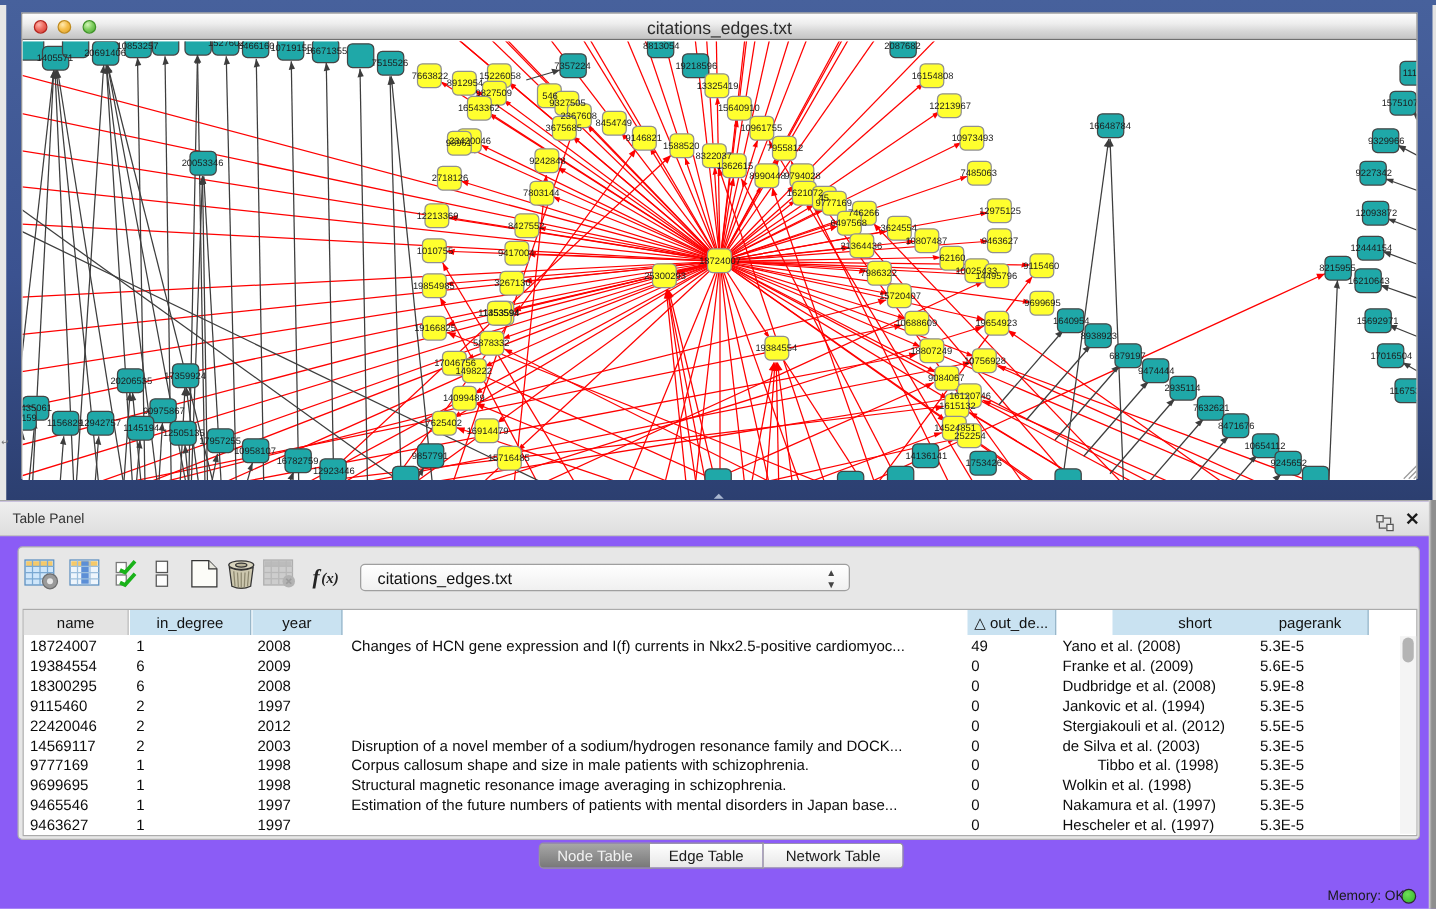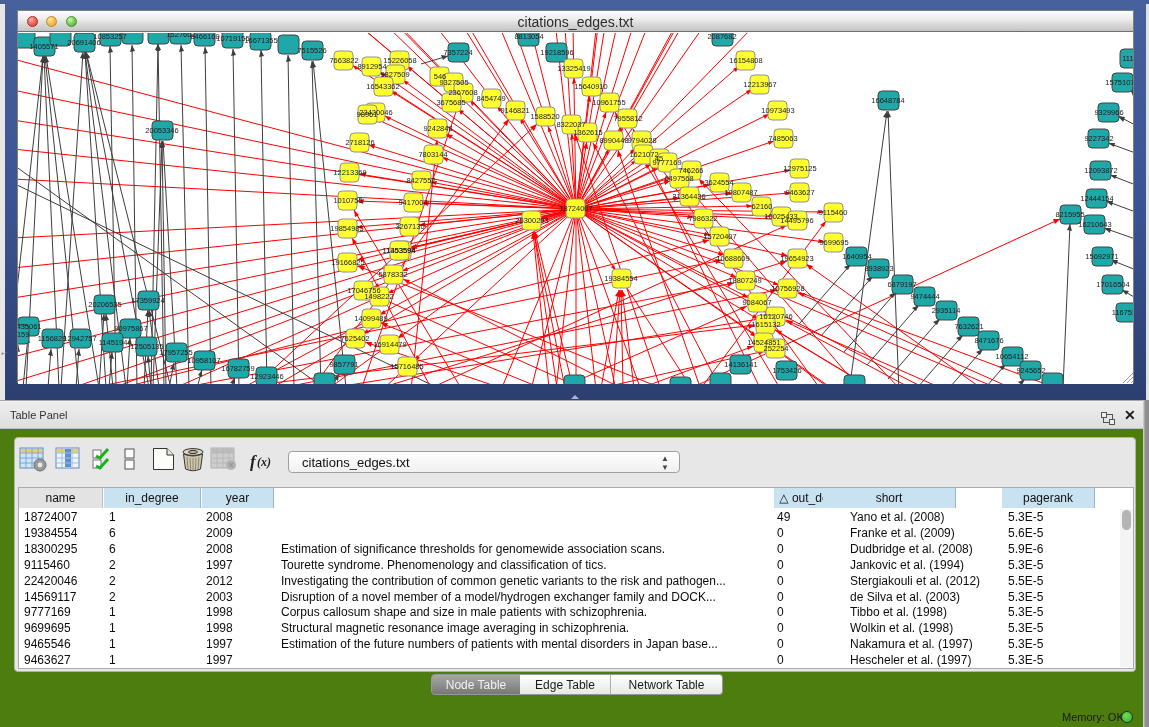--- a/index.html
+++ b/index.html
@@ -8,21 +8,21 @@
 #frame{position:absolute;left:17px;top:10px;width:1117px;height:373px;border:1px solid #808080;background:#fff}
 #titlebar{position:absolute;left:0;top:0;width:100%;height:21px;background:linear-gradient(#fdfdfd 0%,#ededed 40%,#d6d6d6 70%,#c4c4c4 100%);border-bottom:1px solid #6f6f6f}
 #title{position:absolute;left:0;right:0;top:3px;text-align:center;font-size:14px;color:#2c2c2c}
 .tl{position:absolute;top:5px;width:11px;height:11px;border-radius:50%}
 #tlr{left:9px;background:radial-gradient(circle at 35% 30%,#ffb3ab,#ee6e62 45%,#d0342c 100%);border:1px solid #b5241e}
 #tly{left:28px;background:radial-gradient(circle at 35% 30%,#ffe9b0,#f6c04f 45%,#dd9f23 100%);border:1px solid #c08b1d}
 #tlg{left:48px;background:radial-gradient(circle at 35% 30%,#d2f5b8,#82cf62 45%,#47a62f 100%);border:1px solid #3f9427}
 #canvas{position:absolute;left:0;top:22px;width:1115px;height:351px;background:#fff;overflow:hidden}
 #graph{position:absolute;left:0;top:0}
 #splitgrab{position:absolute;left:571px;top:395px;width:0;height:0;border-left:4px solid transparent;border-right:4px solid transparent;border-bottom:4px solid #aab7d0}
-#panel{position:absolute;left:0;top:400px;width:1149px;height:327px;background:#4d7c0f}
+#panel{position:absolute;left:0;top:400px;width:1149px;height:327px;background:#8b5cf6}
 #phead{position:absolute;left:0;top:0;width:1144px;height:29px;background:linear-gradient(#efefef,#dedede);border-top:1px solid #a9a9a9;border-bottom:1px solid #c2c2c2}
 #phead .t{position:absolute;left:10px;top:8px;font-size:11px;color:#333}
 #floatico{position:absolute;left:1103px;top:13px;width:10px;height:9px;border:1px solid #555}
 #floatico:before{content:"";position:absolute;left:-3px;top:-3px;width:4px;height:4px;border:1px solid #555;background:#eee}
 #floatico:after{content:"";position:absolute;right:-3px;bottom:-3px;width:4px;height:4px;border:1px solid #555;background:#eee}
 #xico{position:absolute;left:1124px;top:6px;font-size:14px;font-weight:bold;color:#1a1a1a}
 #container{position:absolute;left:14px;top:37px;width:1122px;height:235px;border:1px solid #b2b2b2;border-radius:4px;background:#e7e7e7}
 #toolbar{position:absolute;left:0;top:8px;height:30px}
 #dropdown{position:absolute;left:273px;top:13px;width:392px;height:22px;background:linear-gradient(#ffffff,#f0f0f0);border:1px solid #9f9f9f;border-radius:4px}
 #dropdown .t{position:absolute;left:13px;top:3px;font-size:13px;color:#111}
@@ -802,81 +802,79 @@
         </svg></div>
     <div id="dropdown">
         <span class="t">citations_edges.txt</span>
         <span class="arr">▲<br>▼</span>
       </div>
     <div id="tablewrap">
       <div class="hcell" style="left:0;width:84px;background:#e3e3e3;border-right:1px solid #bdbdbd">name</div>
       <div class="hcell" style="left:85px;width:97px">in_degree</div>
       <div class="hcell" style="left:183px;width:72px">year</div>
       <div class="hcell" style="left:755px;width:71px">△ out_de...</div>
-      <div class="hcell" style="left:804px;width:133px">short</div>
+      <div class="hcell" style="left:871px;width:133px">short</div>
       <div class="hcell" style="left:983px;width:93px">pagerank</div>
 <div class="row" style="top:22px">
           <span style="left:5px">18724007</span>
           <span style="left:90px">1</span>
           <span style="left:187px">2008</span>
+          <span style="left:262px">Changes of HCN gene expression and I(f) currents in Nkx2.5-positive cardiomyoc...</span>
           <span style="left:758px">49</span>
           <span style="left:831px">Yano et al. (2008)</span>
           <span style="left:989px">5.3E-5</span>
         </div>
 <div class="row" style="top:38px">
           <span style="left:5px">19384554</span>
           <span style="left:90px">6</span>
           <span style="left:187px">2009</span>
           <span style="left:758px">0</span>
           <span style="left:831px">Franke et al. (2009)</span>
           <span style="left:989px">5.6E-5</span>
         </div>
 <div class="row" style="top:54px">
           <span style="left:5px">18300295</span>
           <span style="left:90px">6</span>
           <span style="left:187px">2008</span>
-          <span style="left:262px">Estimation of significance thresholds for genomewide association scans.</span>
           <span style="left:758px">0</span>
           <span style="left:831px">Dudbridge et al. (2008)</span>
-          <span style="left:989px">5.9E-6</span>
+          <span style="left:989px">5.9E-8</span>
         </div>
 <div class="row" style="top:70px">
           <span style="left:5px">9115460</span>
           <span style="left:90px">2</span>
           <span style="left:187px">1997</span>
-          <span style="left:262px">Tourette syndrome. Phenomenology and classification of tics.</span>
           <span style="left:758px">0</span>
           <span style="left:831px">Jankovic et al. (1994)</span>
           <span style="left:989px">5.3E-5</span>
         </div>
 <div class="row" style="top:86px">
           <span style="left:5px">22420046</span>
           <span style="left:90px">2</span>
           <span style="left:187px">2012</span>
-          <span style="left:262px">Investigating the contribution of common genetic variants to the risk and pathogen...</span>
           <span style="left:758px">0</span>
           <span style="left:831px">Stergiakouli et al. (2012)</span>
           <span style="left:989px">5.5E-5</span>
         </div>
 <div class="row" style="top:102px">
           <span style="left:5px">14569117</span>
           <span style="left:90px">2</span>
           <span style="left:187px">2003</span>
-          <span style="left:262px">Disruption of a novel member of a model/hydrogen exchanger family and DOCK...</span>
+          <span style="left:262px">Disruption of a novel member of a sodium/hydrogen resonance family and DOCK...</span>
           <span style="left:758px">0</span>
           <span style="left:831px">de Silva et al. (2003)</span>
           <span style="left:989px">5.3E-5</span>
         </div>
 <div class="row" style="top:117px">
           <span style="left:5px">9777169</span>
           <span style="left:90px">1</span>
           <span style="left:187px">1998</span>
           <span style="left:262px">Corpus callosum shape and size in male patients with schizophrenia.</span>
           <span style="left:758px">0</span>
-          <span style="left:831px">Tibbo et al. (1998)</span>
+          <span style="left:859px">Tibbo et al. (1998)</span>
           <span style="left:989px">5.3E-5</span>
         </div>
 <div class="row" style="top:133px">
           <span style="left:5px">9699695</span>
           <span style="left:90px">1</span>
           <span style="left:187px">1998</span>
           <span style="left:262px">Structural magnetic resonance image averaging in schizophrenia.</span>
           <span style="left:758px">0</span>
           <span style="left:831px">Wolkin et al. (1998)</span>
           <span style="left:989px">5.3E-5</span>

